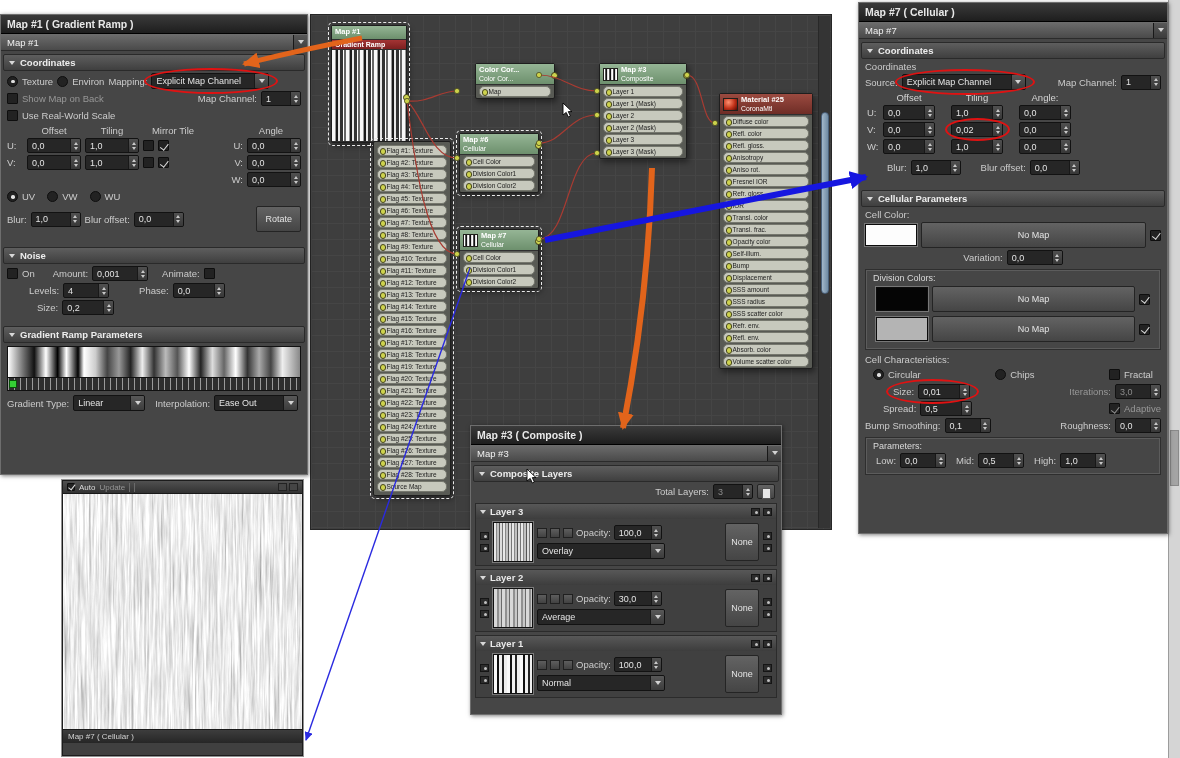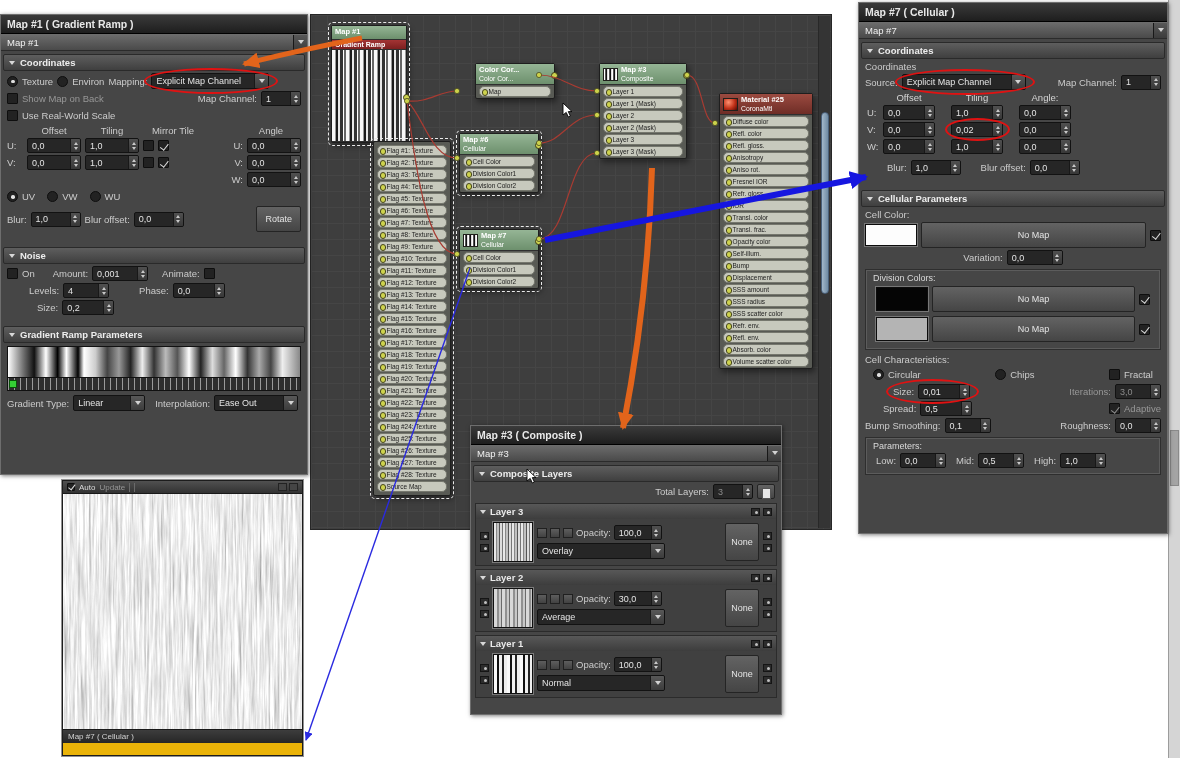--- a/index.html
+++ b/index.html
@@ -72,21 +72,21 @@
 .layer:nth-child(2) .lthumb{background:repeating-linear-gradient(90deg,#d8d8d8 0 3px,#909090 3px 5px,#c8c8c8 5px 7px,#6a6a6a 7px 8px)}
 .layer:nth-child(3) .lthumb{background:repeating-linear-gradient(90deg,#fafafa 0 3px,#111 3px 5px,#f0f0f0 5px 8px,#222 8px 10px,#eee 10px 13px)}
 .midcol{flex:1;display:flex;flex-direction:column;gap:3px}
 .mrow{display:flex;align-items:center;gap:3px}
 .sq{width:10px;height:10px;background:linear-gradient(#5e5e5e,#424242);border:1px solid #202020}
 .none-btn{width:34px;height:38px}
 .addbtn{width:18px;height:15px;position:relative;background:linear-gradient(#636363,#454545);border:1px solid #242424;border-radius:2px}
 .addbtn::after{content:'';position:absolute;left:4px;top:2.5px;width:7px;height:9px;background:#e8e8e8;border:1px solid #555}
 
 
-#preview{position:absolute;left:62px;top:480px;width:241px;height:276px;background:#eab308;border:1px solid #1c1c1c;outline:1px solid #909090;z-index:35;font-size:8px}
+#preview{position:absolute;left:62px;top:480px;width:241px;height:276px;background:#404040;border:1px solid #1c1c1c;outline:1px solid #909090;z-index:35;font-size:8px}
 #preview .tbar{height:13px;background:linear-gradient(#505050,#323232);display:flex;align-items:center;gap:4px;padding:0 4px;border-bottom:1px solid #191919;color:#ddd}
 #preview .sep{width:1px;height:9px;background:#6a6a6a}
 #preview .wb{width:9px;height:8px;background:#454545;border:1px solid #222;margin-left:2px}
 #preview .tex{height:236px;border-bottom:1px solid #191919;overflow:hidden}
 #preview .fbar{height:13px;display:flex;align-items:center;padding:0 5px;background:linear-gradient(#3d3d3d,#262626);color:#d2d2d2}
 #preview .cb{width:8px;height:8px;min-width:8px}
 #preview .cb.on::after{left:1.5px;top:-1px;width:3px;height:5.5px}
 
 
 #vscroll{position:absolute;left:1168px;top:0;width:12px;height:758px;background:#d5d5d5;border-left:1px solid #9c9c9c;z-index:5}

